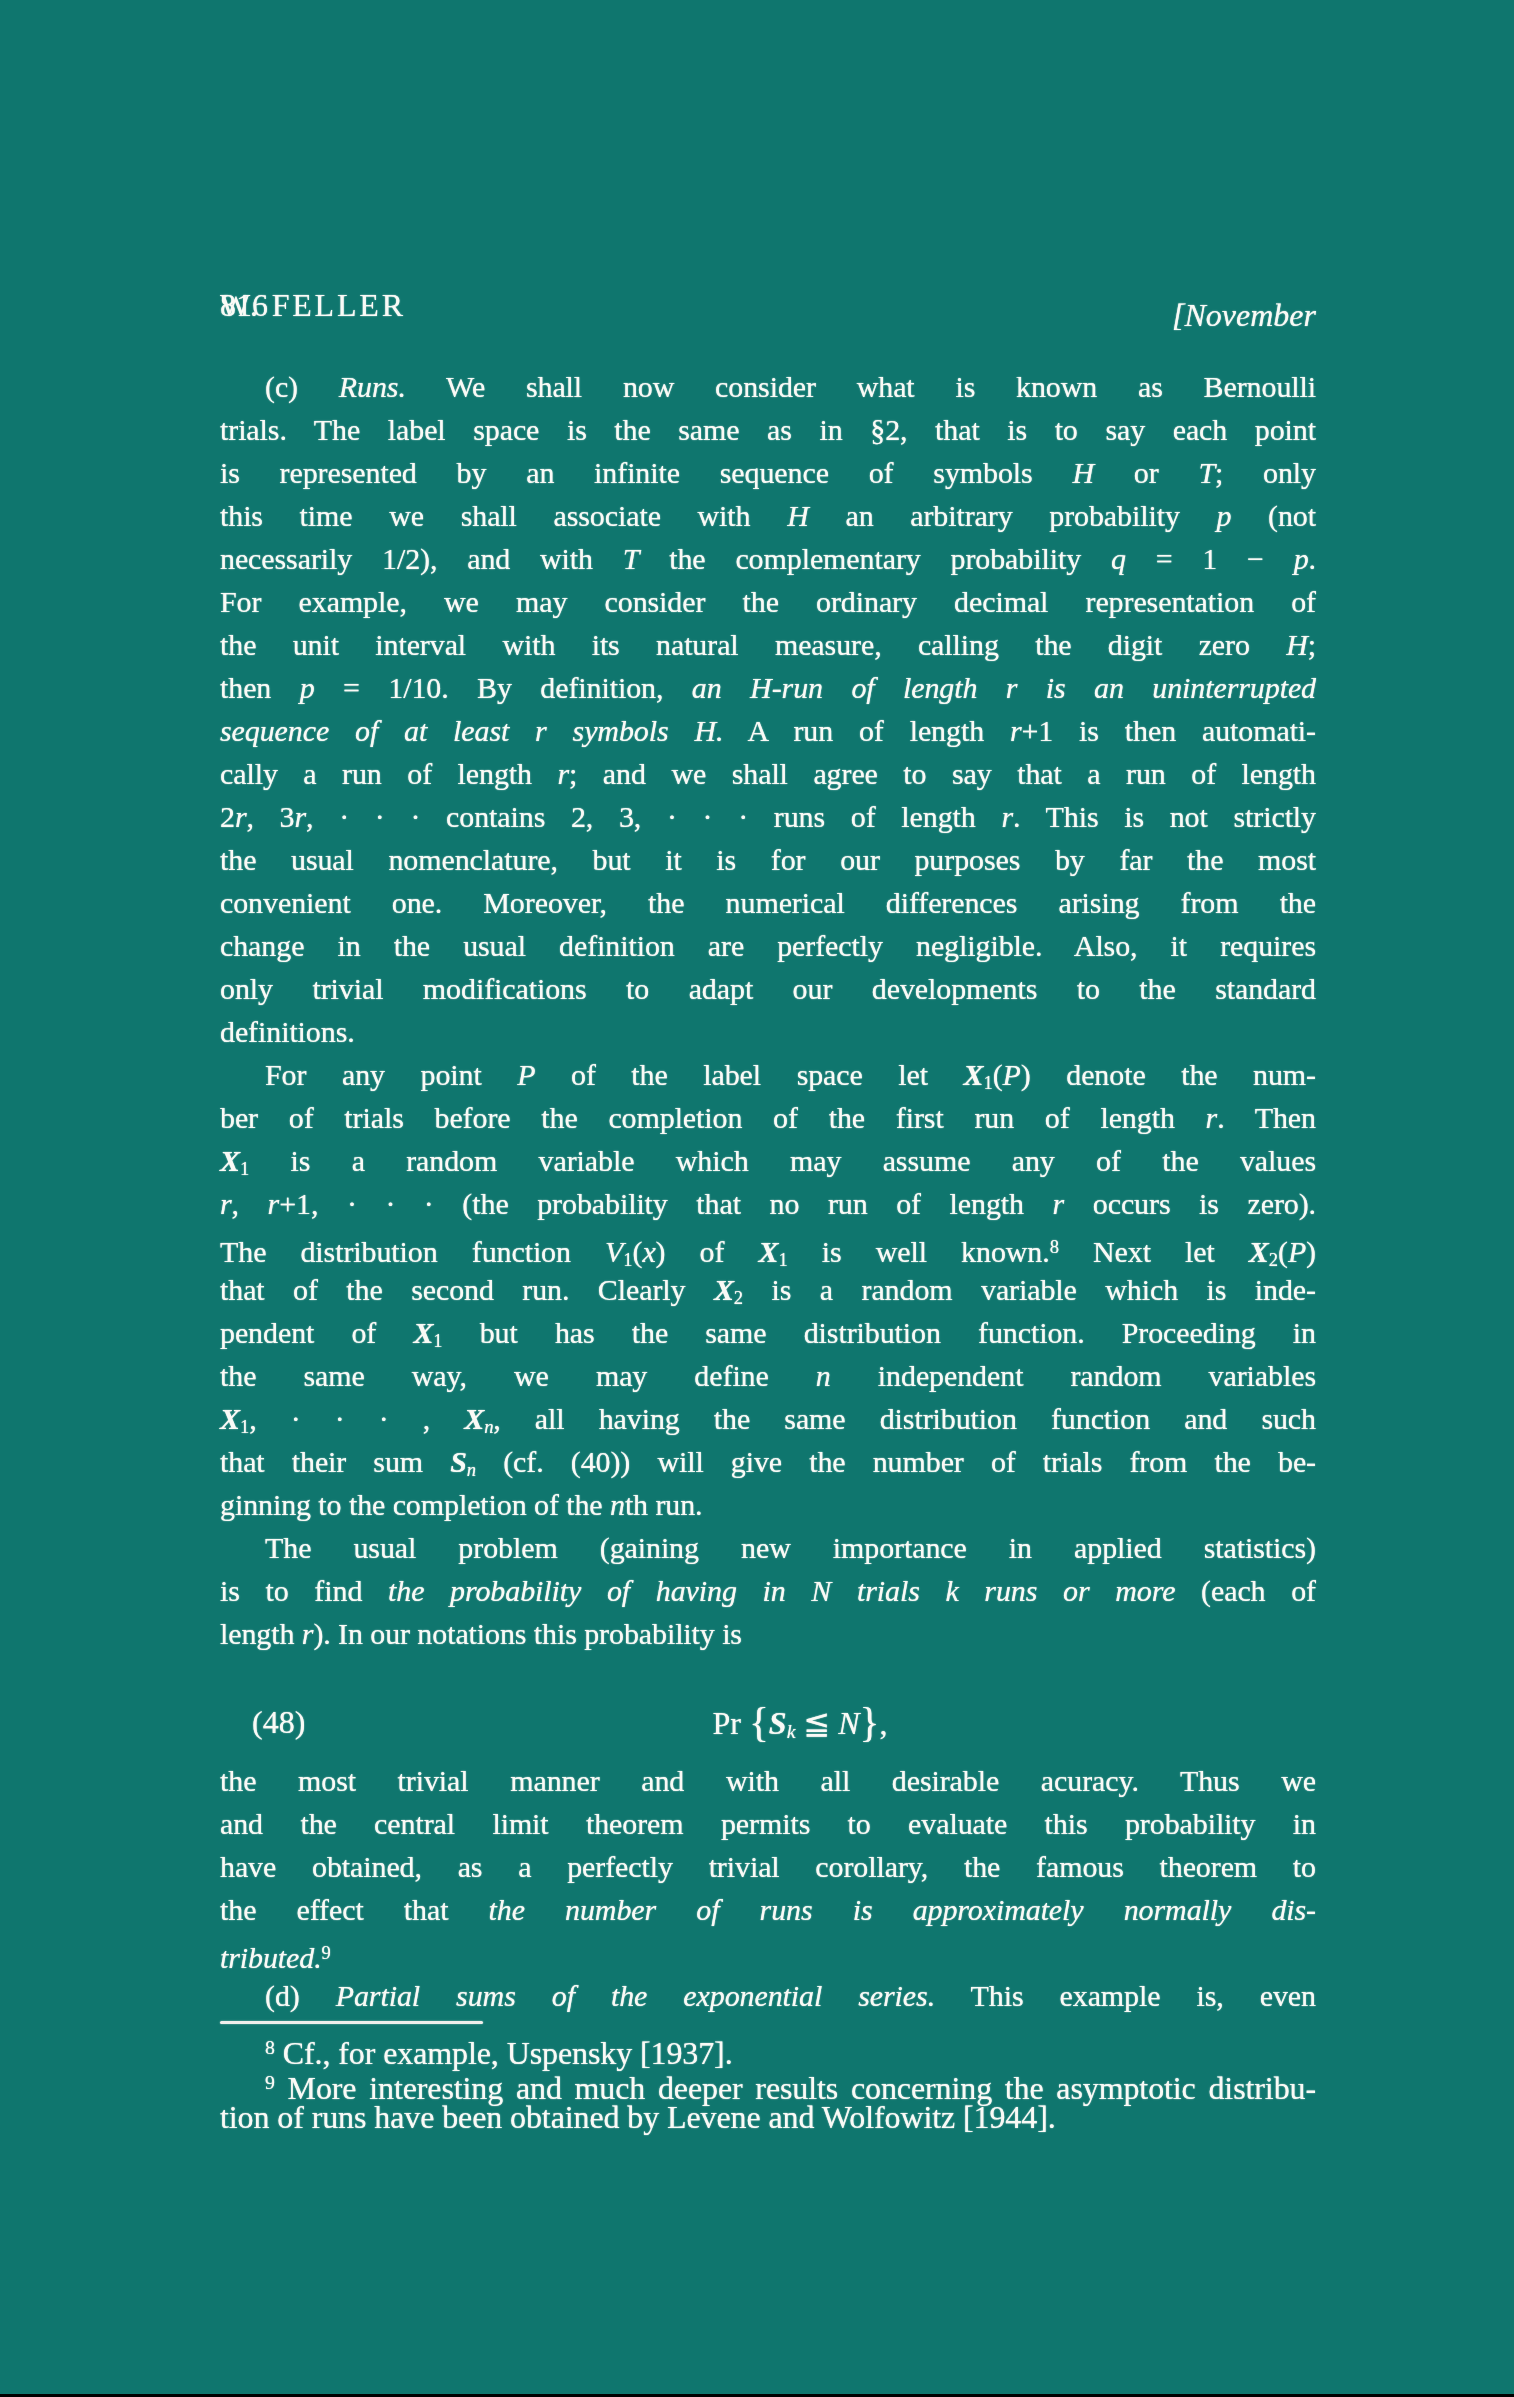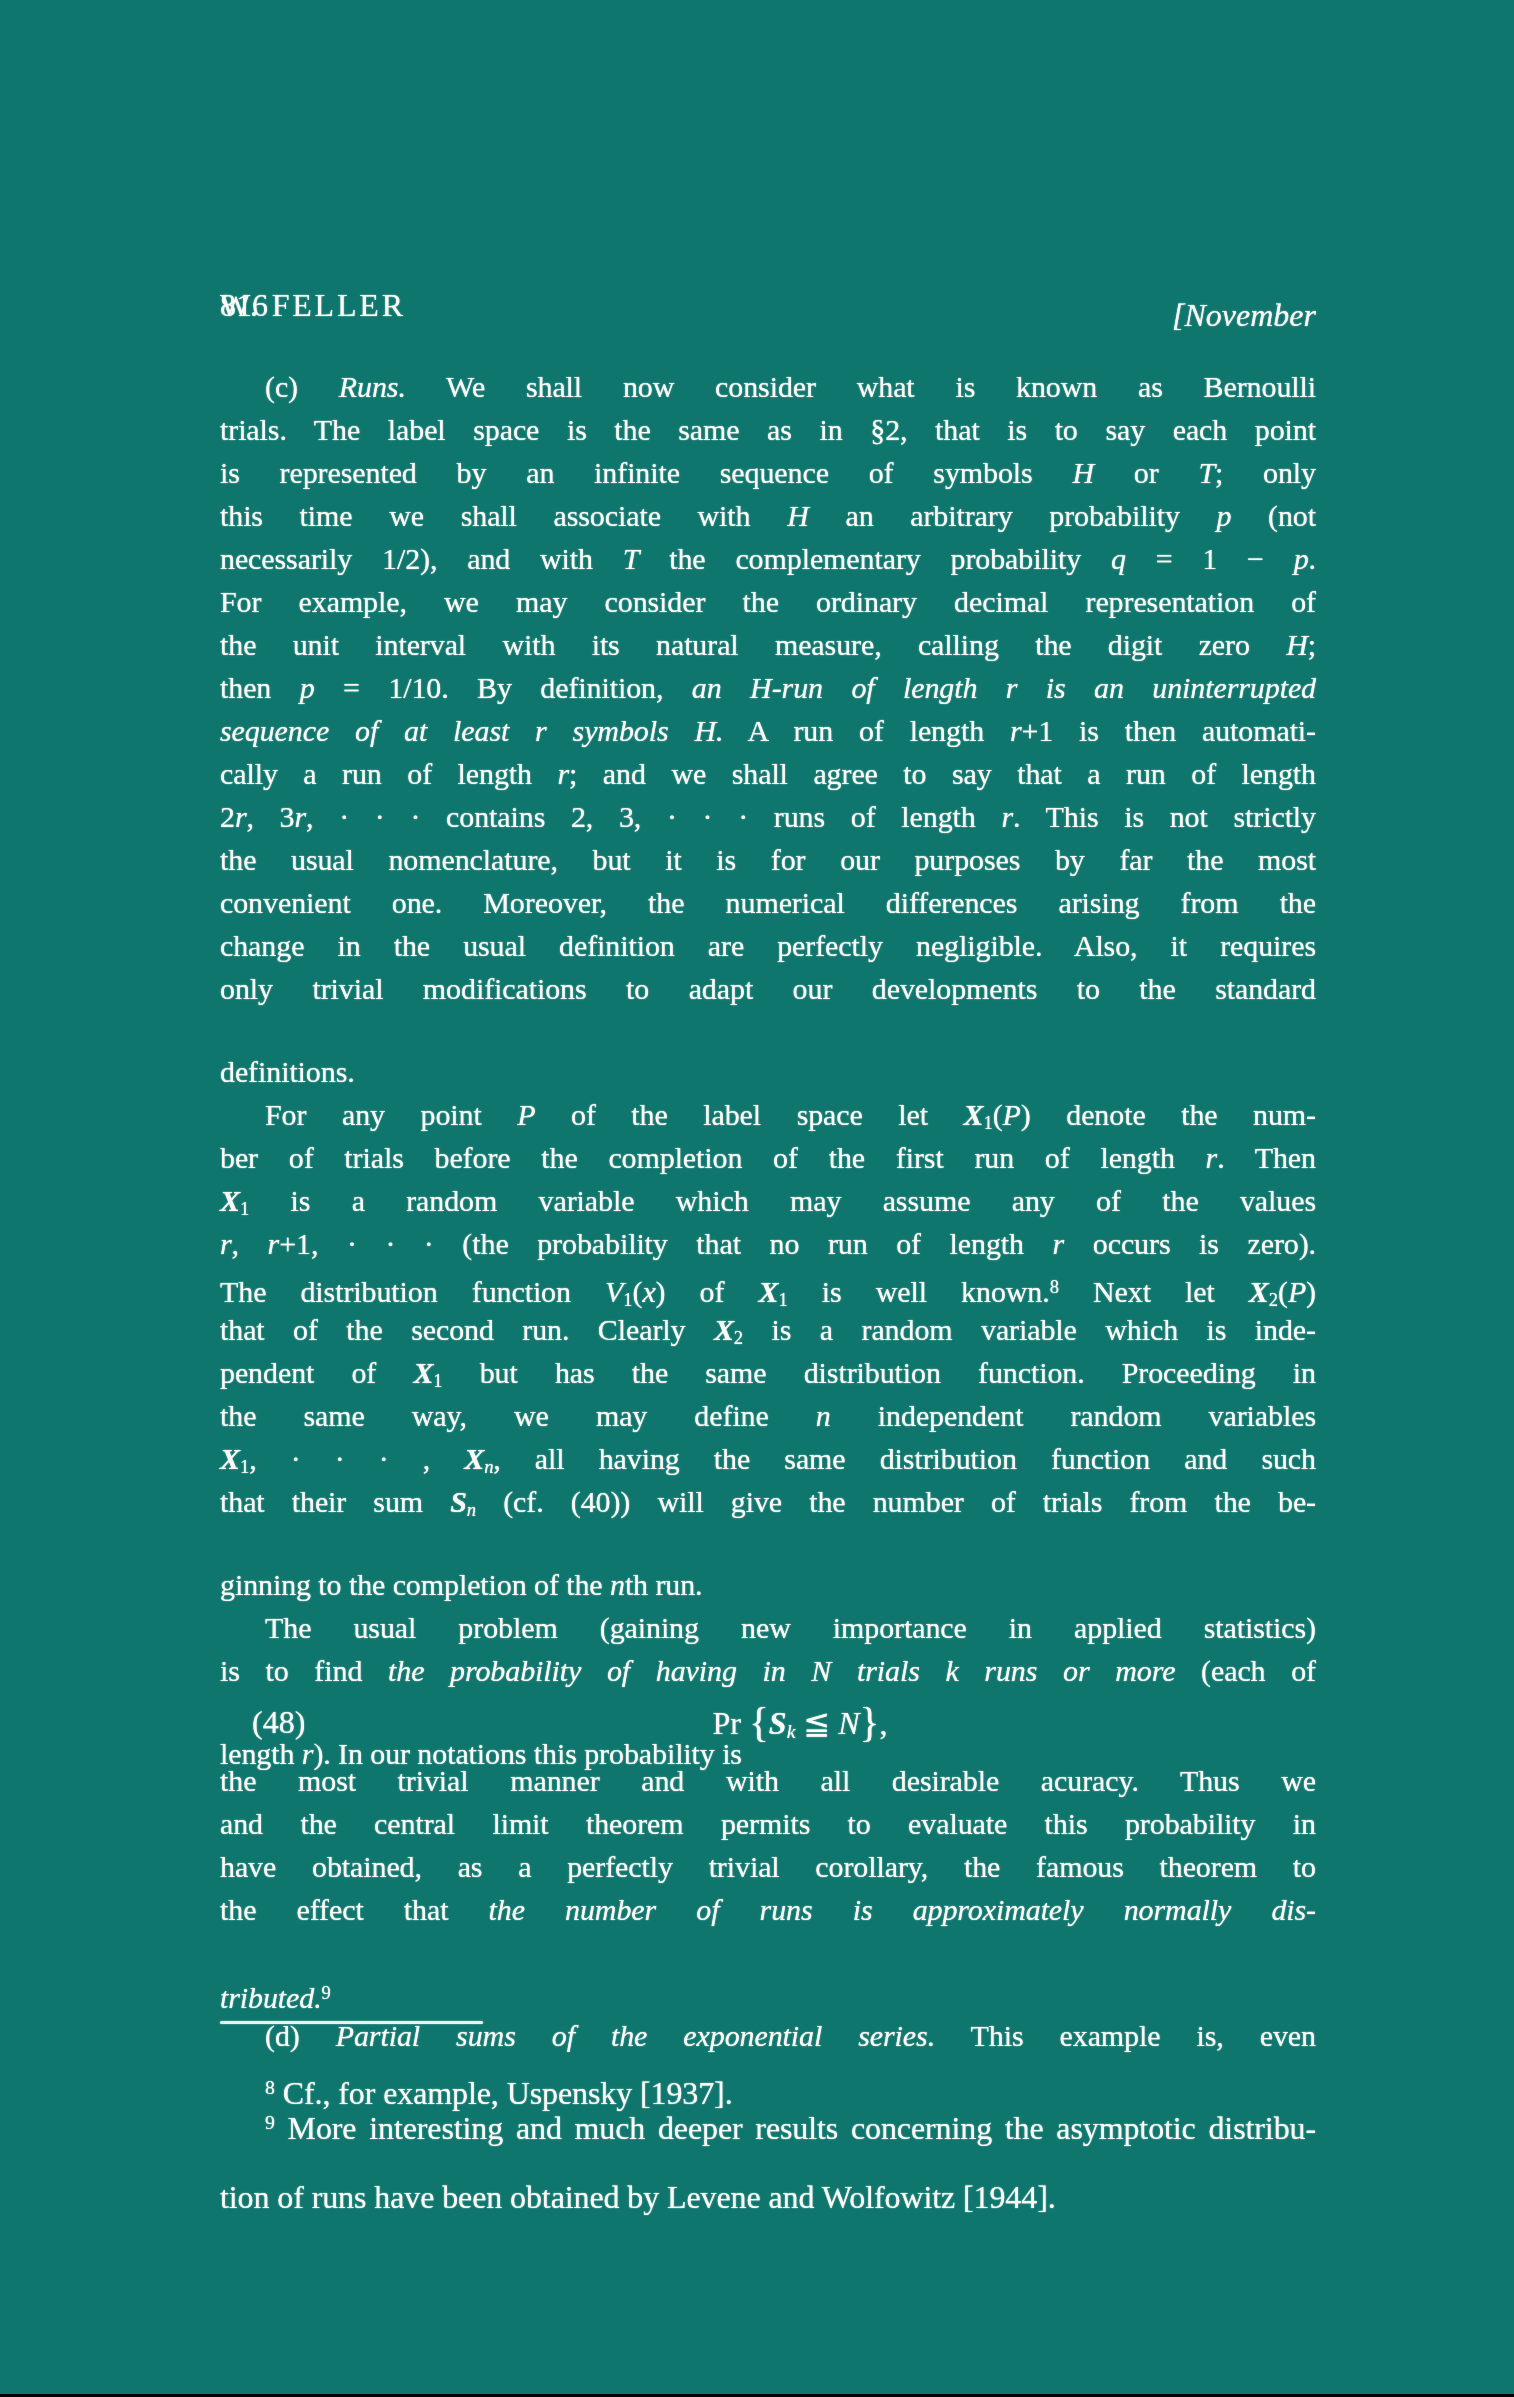--- a/index.html
+++ b/index.html
@@ -7,21 +7,21 @@
         font-family:"Liberation Serif","DejaVu Serif",serif;color:#fafaf6;}
   .glow{text-shadow:0 0 1.9px rgba(255,255,255,.45), 0 0 0.9px rgba(255,255,255,.6);}
   .header{position:absolute;left:220px;top:284px;width:1096px;height:43px;line-height:43px;font-size:32px;}
   .header .hl{position:absolute;left:0;top:0;}
   .header .hc{position:absolute;left:0;right:0;top:0;text-align:left;letter-spacing:2.8px;}
   .header .hr{position:absolute;right:0;top:10px;font-style:italic;}
   .block{position:absolute;left:220px;width:1096px;}
   .b1{top:365px;}
   .b2{top:1759px;}
   .ln{height:43px;line-height:43px;font-size:30px;text-align:justify;text-align-last:justify;letter-spacing:-0.1px;}
-  .ln.end{text-align-last:left;margin-top:40px;}
+  .ln.end{text-align-last:left;}
   .ln.first{text-indent:45px;}
   .eqrow{position:absolute;left:220px;top:1685px;width:1096px;height:74px;line-height:74px;font-size:32px;margin-left:32px;}
   .eqno{position:absolute;left:0;top:0;}
   .eqc{display:block;text-align:center;}
   .it{font-style:italic;}
   .bit{font-style:italic;font-weight:700;}
   .sb{font-size:0.62em;vertical-align:-0.22em;}
   .sbi{font-size:0.62em;vertical-align:-0.22em;font-style:italic;}
   .sp{font-size:0.62em;vertical-align:0.5em;}
   .brace{font-size:1.3em;vertical-align:-0.06em;}

